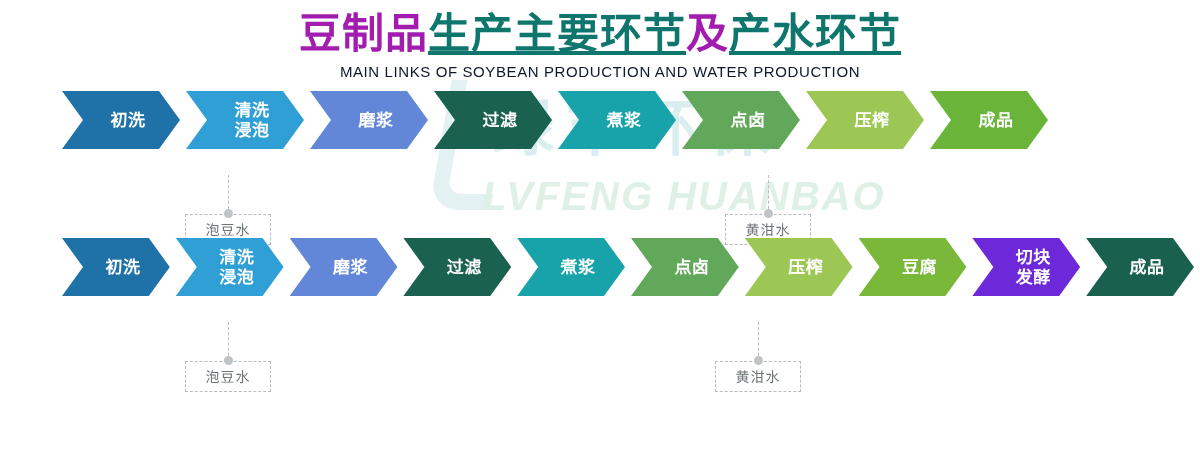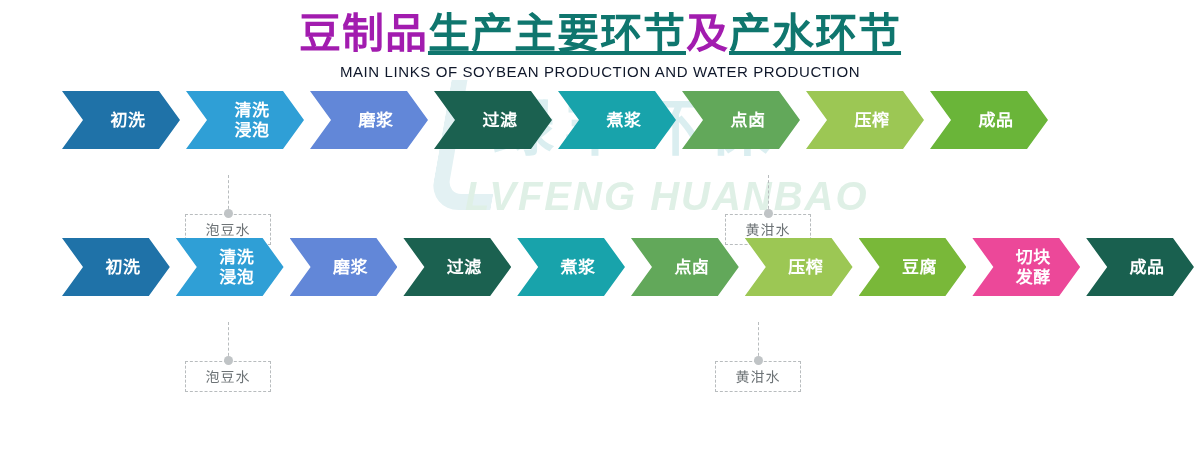--- a/index.html
+++ b/index.html
@@ -33,21 +33,21 @@
     top: 0px;
     font-size: 62px;
     font-weight: bold;
     letter-spacing: 10px;
     color: #daeef0;
     white-space: nowrap;
     font-family: "DejaVu Sans", "Liberation Sans", sans-serif;
   }
   .wm-en {
     position: absolute;
-    left: 465px;
+    left: 482px;
     top: 96px;
     font-size: 40px;
     font-weight: bold;
     font-style: italic;
     letter-spacing: 2px;
     color: #dff0e6;
     white-space: nowrap;
   }
   .wm-mark {
     position: absolute;
@@ -258,21 +258,21 @@
         </div>
         <div class="chev" style="width: 112px; background: rgb(98, 168, 90);">
           <span>点卤</span>
         </div>
         <div class="chev" style="width: 112px; background: rgb(156, 199, 84);">
           <span>压榨</span>
         </div>
         <div class="chev" style="width: 112px; background: rgb(121, 184, 57);">
           <span>豆腐</span>
         </div>
-        <div class="chev" style="width: 112px; background: #ec4899;">
+        <div class="chev" style="width: 112px; background: #6d28d9;">
           <span>切块
 发酵</span>
         </div>
         <div class="chev" style="width: 112px; background: rgb(25, 96, 79);">
           <span>成品</span>
         </div>
       </div>
     <div class="callouts" id="callouts-1">
         <div class="callout" style="left: 185px;">
           <div class="stem"></div>

